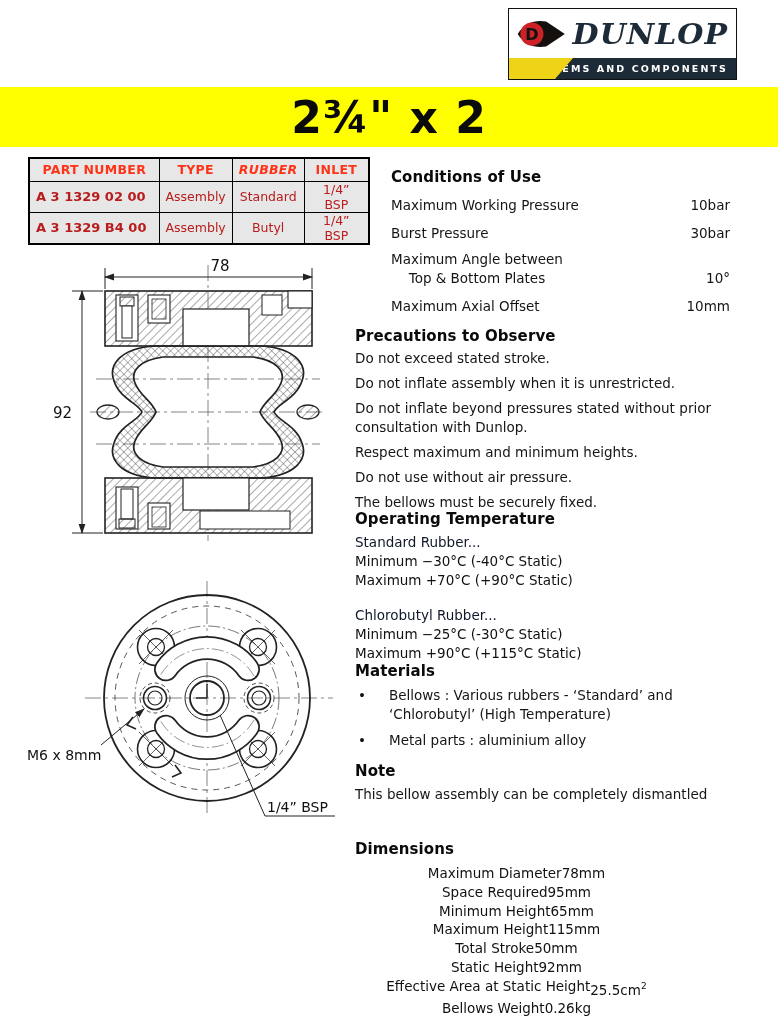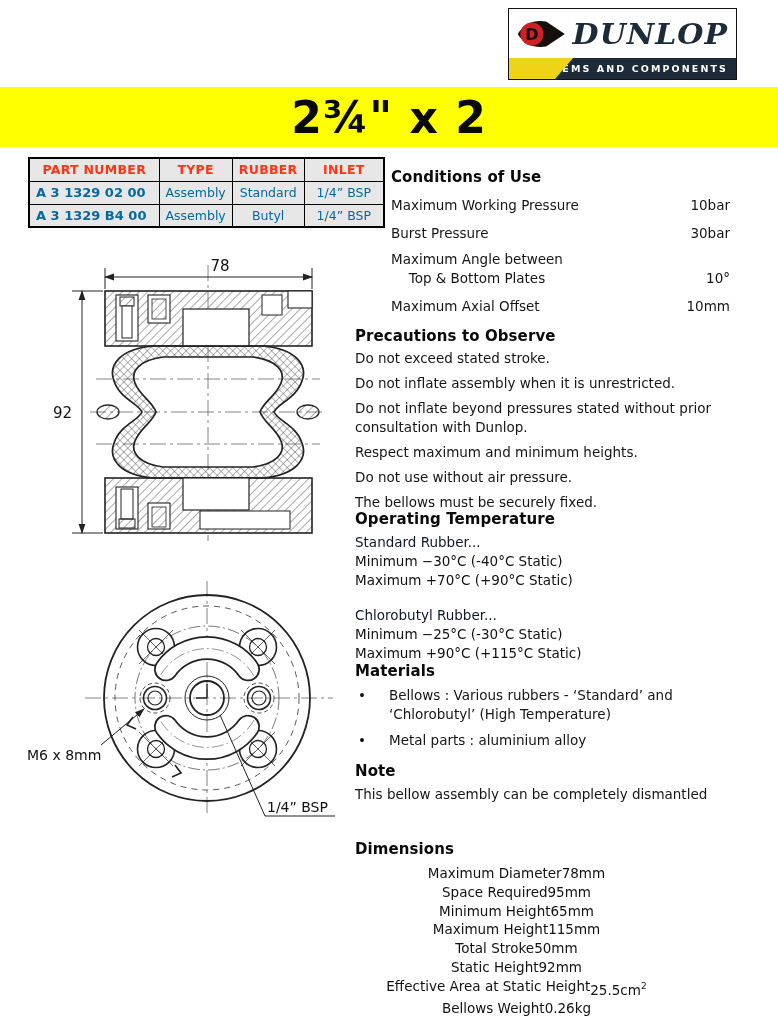--- a/index.html
+++ b/index.html
@@ -20,25 +20,25 @@
 
   
   .banner { position:absolute; left:0; top:87px; width:778px; height:60px; background:#ffff00;
             display:flex; align-items:center; justify-content:center; }
   .banner-title { font-size:44px; font-weight:bold; color:#0a0a0a; letter-spacing:1px; }
 
   
   .parts-table { position:absolute; left:28px; top:157px; border-collapse:collapse;
                  font-size:12.5px; }
   .parts-table th, .parts-table td { border:1px solid #000; background:#e7e7e7;
-                 height:23px; padding:0 6px; text-align:center; color:#0369a1; }
+                 height:23px; padding:0 6px; text-align:center; color:#b91c1c; }
   .parts-table { border:2px solid #000; }
   .parts-table th { color:#ff3318; font-weight:bold; letter-spacing:.3px; }
   .parts-table td.pn { font-weight:bold; text-align:left; font-size:13px; }
-  .col-pn { width:130px; } .col-type { width:62px; } .col-rubber { width:64px; } .col-inlet { width:80px; }
+  .col-pn { width:130px; } .col-type { width:62px; } .col-rubber { width:64px;font-style:italic; } .col-inlet { width:65px; }
 
   
   .rcol { position:absolute; left:355px; top:0; width:356px; height:100%; color:#111; }
   .sec { position:absolute; left:0; width:100%; }
   .sec h3 { font-size:15px; font-weight:bold; color:#0a0a0a; letter-spacing:.1px; }
   .body-t { font-size:13.5px; line-height:19px; color:#151515; }
 
   .sec-conditions { top:168px;margin-left:36px; }
   .cond-row { display:flex; justify-content:space-between; padding-right:17px; }
   .cond-row.r1 { margin-top:10px; } .cond-row.r2 { margin-top:9px; }

